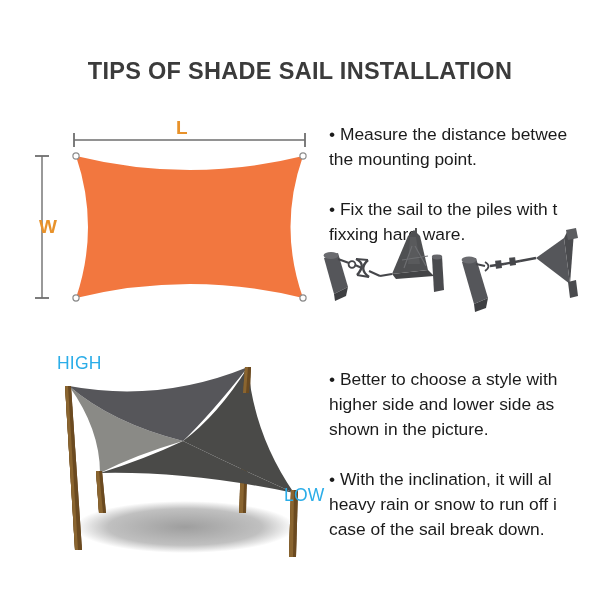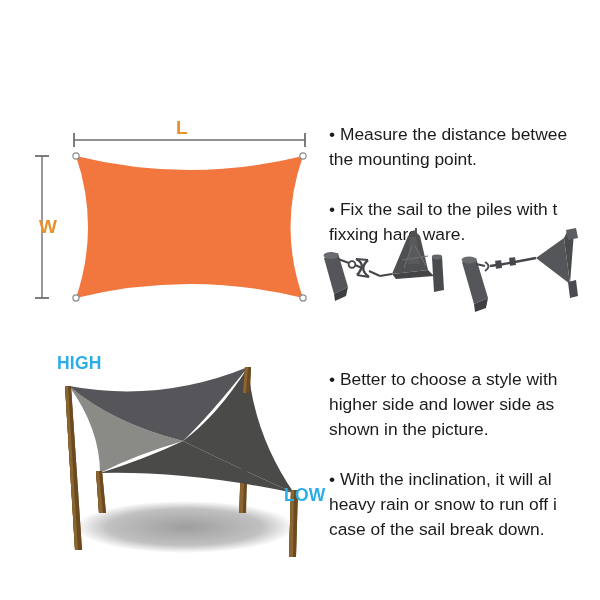--- a/index.html
+++ b/index.html
@@ -63,33 +63,34 @@
     font-size: 19px;
     line-height: 1;
   }
   #label-L { left: 176px; top: 118px; }
   #label-W { left: 39px;  top: 217px; }
 
   
   .hl-label {
     position: absolute;
     color: #2BADE8;
-    font-weight: bold;
+    font-weight: normal;
     font-size: 17.5px;
     line-height: 1;
     letter-spacing: 0.2px;
   }
   #label-high { left: 57px;  top: 355px; }
   #label-low  { left: 256px; top: 487px; margin-left: 28px; }
 </style>
 </head>
 <body>
 
 <div id="page">
 
+  <div id="title">TIPS OF SHADE SAIL INSTALLATION</div>
 
   <svg class="panel" id="sail-diagram" style="left:20px; top:110px;" width="300" height="210" viewBox="0 0 300 210">
 
     <g>
       <line x1="54" y1="30" x2="285" y2="30" stroke="#6e6e6e" stroke-width="1.4"></line>
       <line x1="54" y1="23" x2="54" y2="37" stroke="#6e6e6e" stroke-width="1.8"></line>
       <line x1="285" y1="23" x2="285" y2="37" stroke="#6e6e6e" stroke-width="1.8"></line>
     </g>
 
     <g>

